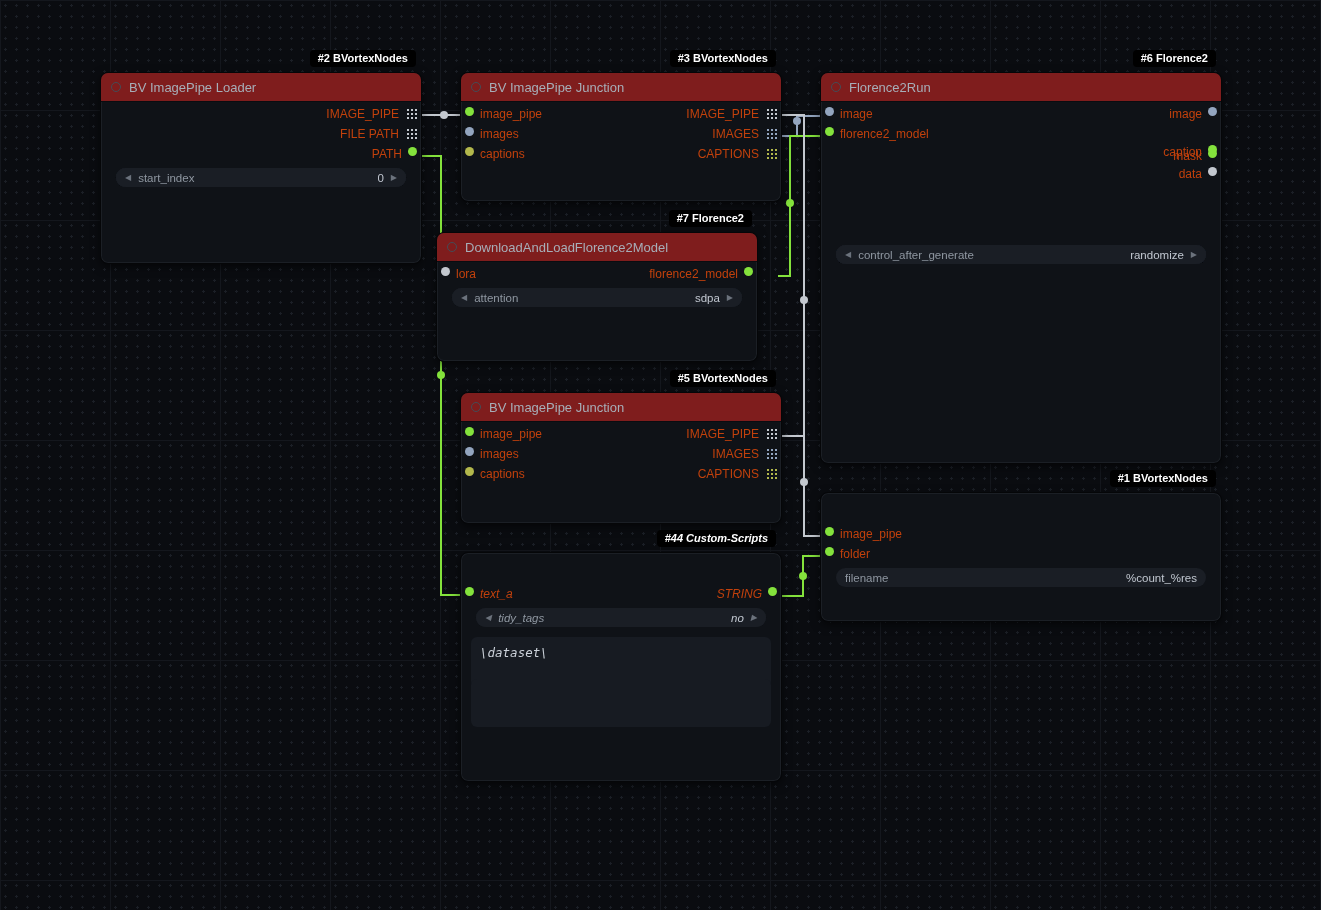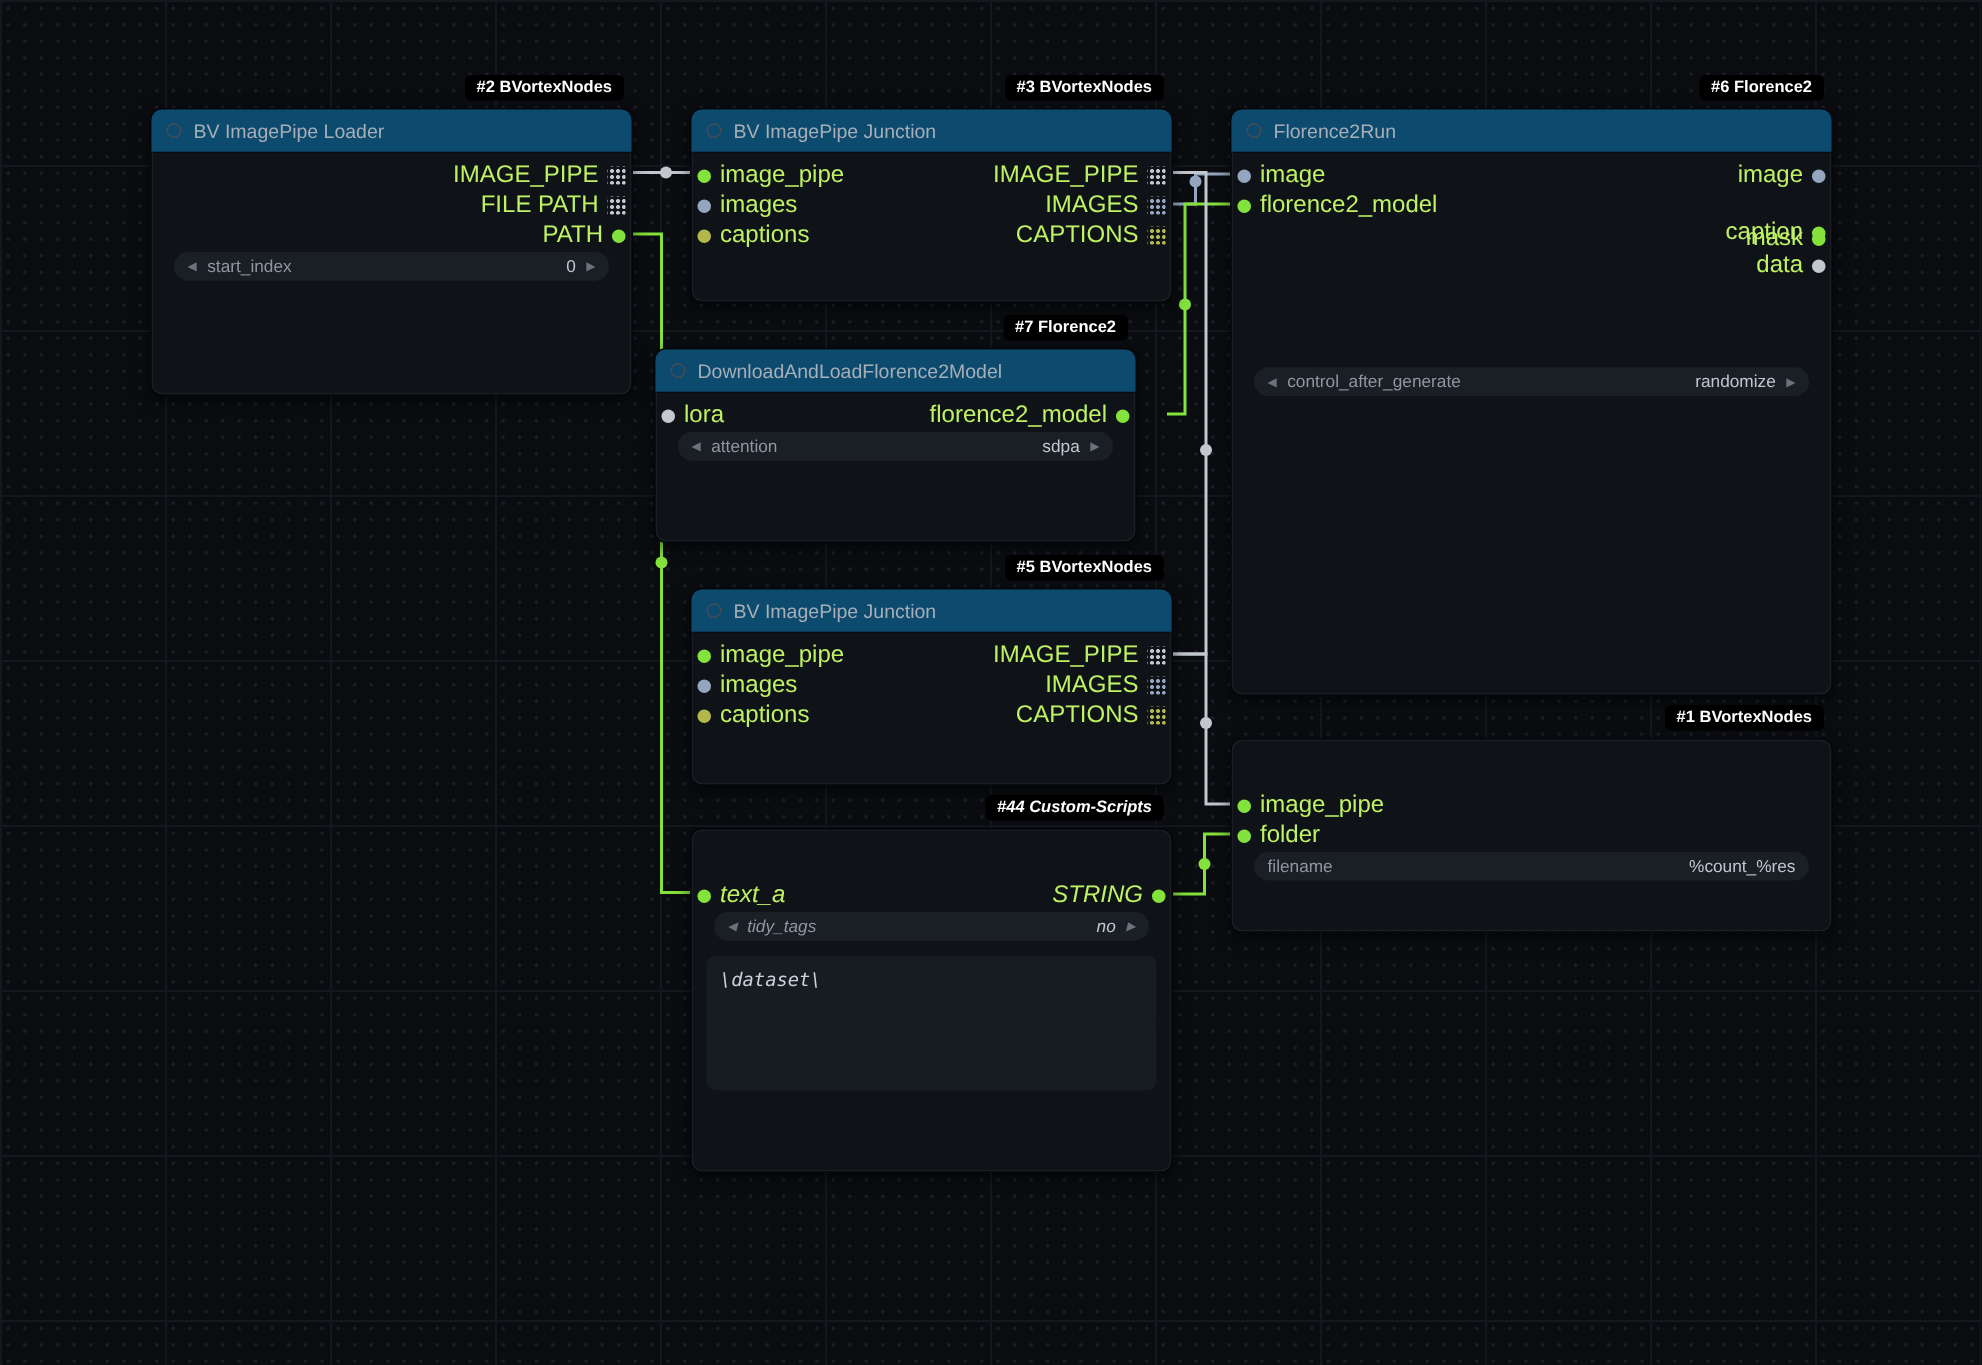--- a/index.html
+++ b/index.html
@@ -12,31 +12,31 @@
       linear-gradient(90deg, #14171d 1px, transparent 1px),
       radial-gradient(circle, #1b1f26 1px, transparent 1.4px);
     background-size:110px 110px,110px 110px,11px 11px;
   }
   #links{position:absolute;left:0;top:0;}
   .node{
     position:absolute;background:#0f1217;border:1px solid #050608;border-radius:8px;
     box-shadow:0 3px 10px rgba(0,0,0,.55), 0 0 0 1px #1b1f25 inset;
   }
   .node-header{
-    height:28px;background:#0c4a6e;border-radius:7px 7px 0 0;display:flex;align-items:center;
+    height:28px;background:#7f1d1d;border-radius:7px 7px 0 0;display:flex;align-items:center;
     gap:8px;padding:0 10px;border-bottom:1px solid #0a0c10;
   }
   .collapse-dot{width:10px;height:10px;border-radius:50%;border:1.5px solid #454c56;box-sizing:border-box;flex:0 0 auto;}
   .node-title{color:#a7aeb8;font-size:13px;white-space:nowrap;}
   .title-icon{display:inline-flex;align-items:center;}
   .badge{
     position:absolute;top:-23px;right:5px;background:#000;color:#fff;font-size:11px;font-weight:bold;
     padding:2px 8px;border-radius:4px;white-space:nowrap;line-height:13px;
   }
-  .slot{position:absolute;display:flex;align-items:center;gap:6px;height:20px;color:#bef264;font-size:16px;white-space:nowrap;}
+  .slot{position:absolute;display:flex;gap:6px;height:20px;color:#c2410c;font-size:12px;white-space:nowrap;}
   .slot.in{left:4px;}
   .slot.out{right:4px;}
   .pin-circle{width:9px;height:9px;border-radius:50%;flex:0 0 auto;}
   .pin-grid{
     width:12px;height:12px;flex:0 0 auto;
     background-image:radial-gradient(circle, var(--c) 1.2px, transparent 1.5px);
     background-size:4px 4px;background-position:1px 1px;
   }
   .widget{
     position:absolute;left:15px;right:15px;height:19px;background:#1a1e25;border-radius:10px;

